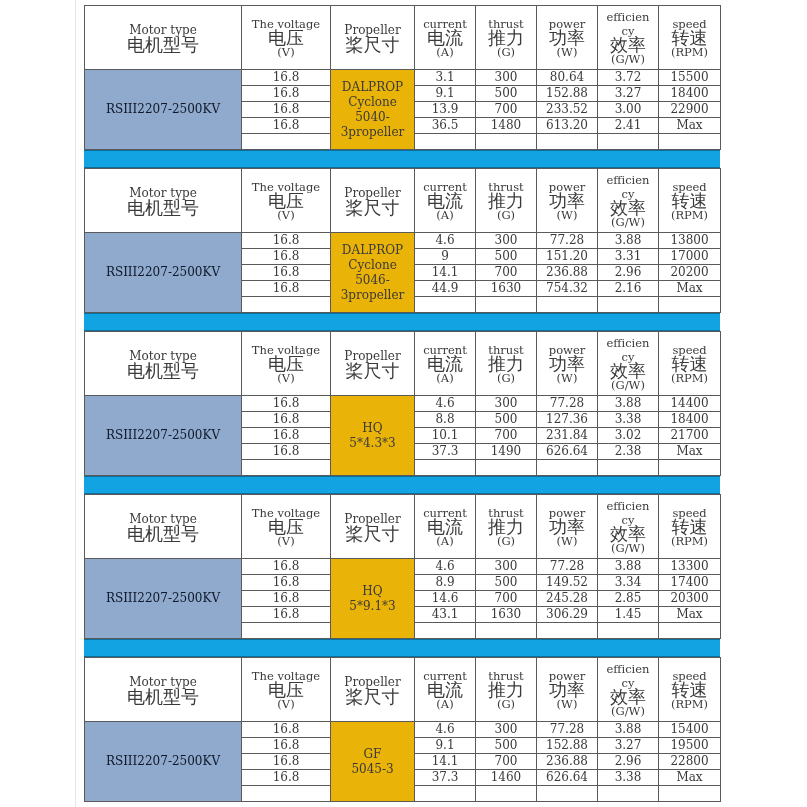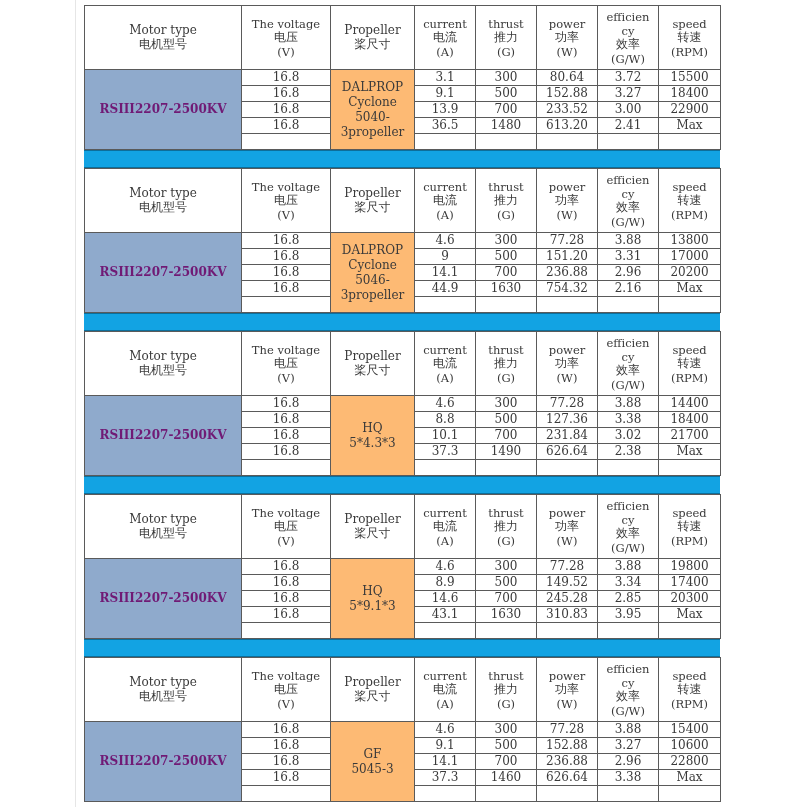--- a/index.html
+++ b/index.html
@@ -6,24 +6,24 @@
   body { width:807px; height:807px; position:relative; overflow:hidden;
          font-family:"DejaVu Serif", "Liberation Serif", serif; color:#3a3a3a; }
   .sheet { position:absolute; left:84px; top:5px; width:636px; }
   .section { position:relative; width:636px; }
   table.spec { border-collapse:collapse; width:636px; table-layout:fixed; }
   table.spec td { border:1px solid #5a5a5a; padding:0; text-align:center; vertical-align:middle;
                   font-size:12px; line-height:15px; }
   .hdr td { height:63px; background:#ffffff; }
   .hdr .small { font-size:11.5px; line-height:14px; }
   .data td { height:15px; font-size:11.5px; line-height:15px; }
-  td.motor { background:#8faacc; color:#701a75; font-size:12px;font-weight:bold; }
-  td.prop { background:#fdba74; font-size:12px; line-height:17px; }
+  td.motor { background:#8faacc; color:#0f172a; font-size:12px; }
+  td.prop { background:#eab308; font-size:12px; line-height:17px; }
   .bar { height:16px; background:#12a3e3; border-top:1px solid #0d6e9a; border-bottom:1px solid #0d6e9a; width:636px; }
-  .cjk { font-family:Liberation Mono, monospace; font-size:12px; }
+  .cjk { font-family:Liberation Serif, serif; font-size:18px; }
   .leftline { position:absolute; left:75px; top:0; width:1px; height:807px; background:#e6e6e6; }
 </style>
 </head>
 <body>
 
 <div class="leftline"></div>
 <div class="sheet" id="sheet">
   <div class="section">
     <table class="spec">
       <colgroup>
@@ -406,21 +406,21 @@
         <td class="prop" rowspan="5">
               <div class="prop-lines">
                 <div>HQ</div>
                 <div>5*9.1*3</div>
               </div>
             </td>
         <td>4.6</td>
         <td>300</td>
         <td>77.28</td>
         <td>3.88</td>
-        <td>19800</td>
+        <td>13300</td>
       </tr>
       <tr class="data">
         <td>16.8</td>
         <td>8.9</td>
         <td>500</td>
         <td>149.52</td>
         <td>3.34</td>
         <td>17400</td>
       </tr>
       <tr class="data">
@@ -428,22 +428,22 @@
         <td>14.6</td>
         <td>700</td>
         <td>245.28</td>
         <td>2.85</td>
         <td>20300</td>
       </tr>
       <tr class="data">
         <td>16.8</td>
         <td>43.1</td>
         <td>1630</td>
-        <td>310.83</td>
-        <td>3.95</td>
+        <td>306.29</td>
+        <td>1.45</td>
         <td>Max</td>
       </tr>
       <tr class="data">
         <td></td>
         <td></td>
         <td></td>
         <td></td>
         <td></td>
         <td></td>
       </tr>
@@ -520,21 +520,21 @@
         <td>77.28</td>
         <td>3.88</td>
         <td>15400</td>
       </tr>
       <tr class="data">
         <td>16.8</td>
         <td>9.1</td>
         <td>500</td>
         <td>152.88</td>
         <td>3.27</td>
-        <td>10600</td>
+        <td>19500</td>
       </tr>
       <tr class="data">
         <td>16.8</td>
         <td>14.1</td>
         <td>700</td>
         <td>236.88</td>
         <td>2.96</td>
         <td>22800</td>
       </tr>
       <tr class="data">

